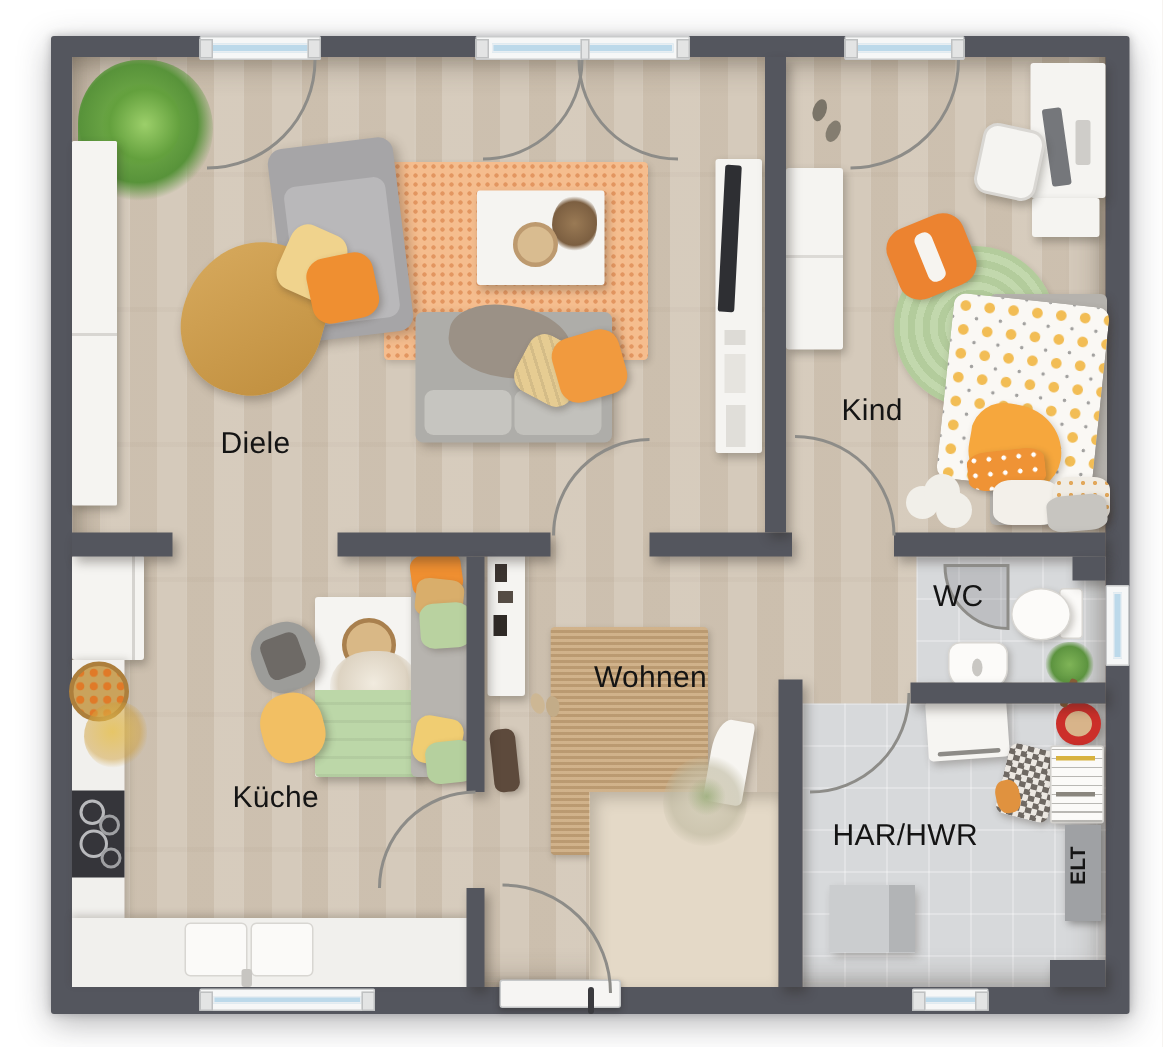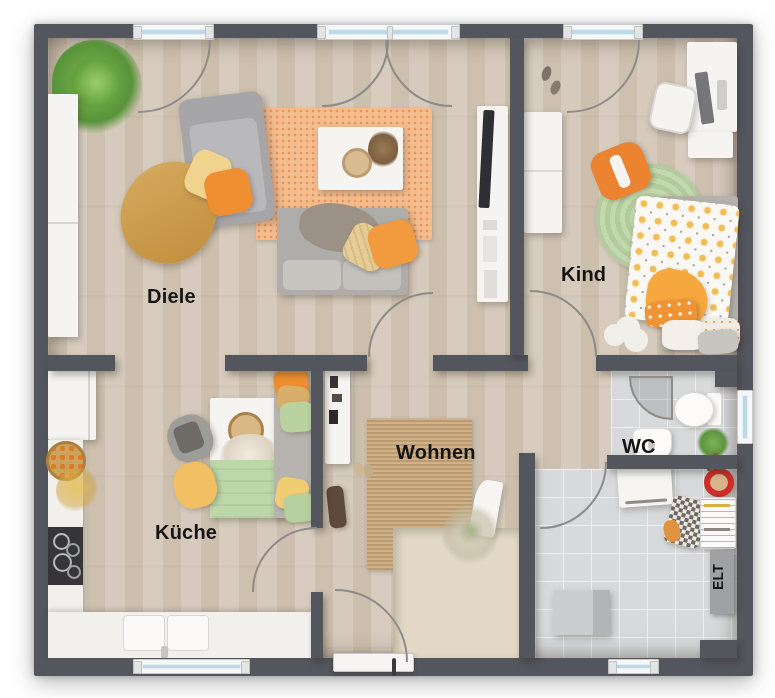--- a/index.html
+++ b/index.html
@@ -30,21 +30,21 @@
   .wall{background:var(--c-wall,#54565e);box-shadow:3px 4px 7px rgba(40,35,28,.35);}
   
   .win{background:#f6f7f7;border:1px solid #c9cbcc;border-radius:1px;}
   .win .glass{position:absolute;left:7%;right:7%;top:4px;bottom:4px;
               background:var(--c-window_glass,#bcd9ea);border:1px solid #e8eef2;}
   .win.vert .glass{left:4px;right:4px;top:7%;bottom:7%;}
   .cap{position:absolute;width:7px;height:11px;background:#e3e4e4;border:1px solid #bfc1c2;top:1px;}
   
   .white-f{background:#f5f4f1;box-shadow:2px 3px 6px rgba(50,45,38,.30);border-radius:2px;}
   .pillow{border-radius:28%;box-shadow:2px 2px 4px rgba(60,50,40,.28);}
-  .room-label{position:absolute;color:var(--c-label_text,#141414);font-size:20px;font-weight:700;
+  .room-label{position:absolute;color:var(--c-label_text,#141414);font-size:20px;font-weight:400;
               letter-spacing:.2px;white-space:nowrap;}
   .elt-label{font-size:14px;font-weight:700;transform:rotate(-90deg);transform-origin:center;}
   svg.arcs{position:absolute;left:0;top:0;pointer-events:none;}
   svg.arcs path{fill:none;stroke:#8d8c88;stroke-width:2;}
 </style>
 </head>
 <body>
 
 <div class="stage">
   <div class="plan">
@@ -278,17 +278,18 @@
       <path d="M 283 504 A 64 64 0 0 0 219 568"></path>
       <path d="M 572 438 A 66 66 0 0 1 506 504"></path>
       <path d="M 301 566 A 72 72 0 0 1 373 638"></path>
       <path d="M 638 353 L 596 353 A 42 42 0 0 0 638 395 Z" style="fill:rgba(90,92,96,.20);"></path>
     </svg>
 
     <div class="room-label" style="left:113px;top:261px;">Diele</div>
     <div class="room-label" style="left:527px;top:239px;">Kind</div>
     <div class="room-label" style="left:121px;top:497px;">Küche</div>
     <div class="room-label" style="left:362px;top:417px;">Wohnen</div>
-    <div class="room-label" style="left:588px;top:363px;margin-top:48px;">WC</div>
+    <div class="room-label" style="left:588px;top:363px;">WC</div>
+    <div class="room-label" style="left:521px;top:522px;">HAR/HWR</div>
     <div class="room-label elt-label" style="left:660px;top:545px;width:48px;text-align:center;">ELT</div>
 
   </div>
 </div>
 
 </body></html>

